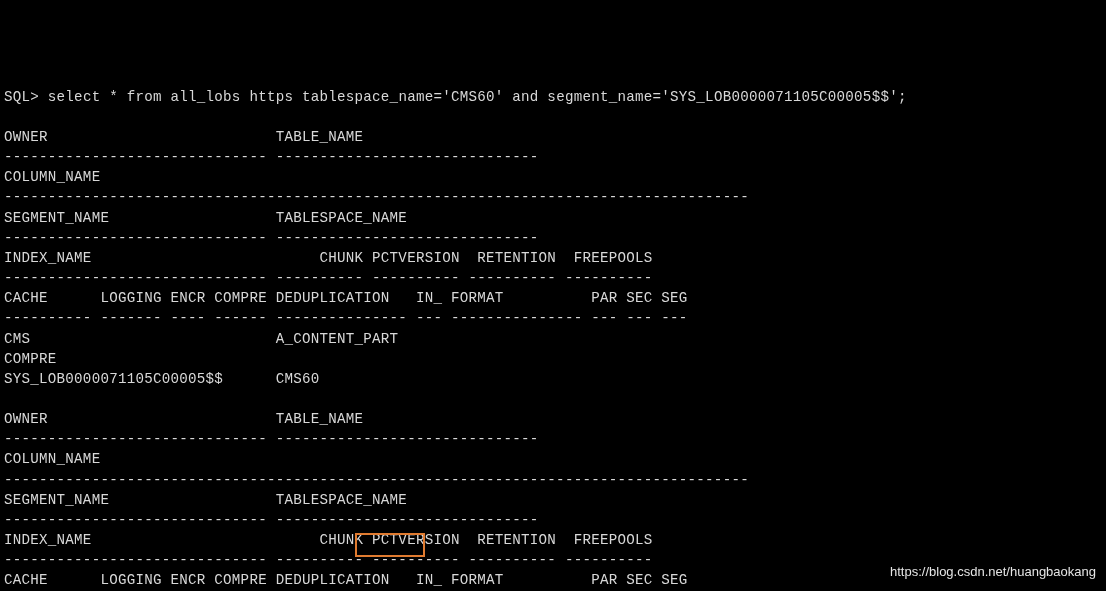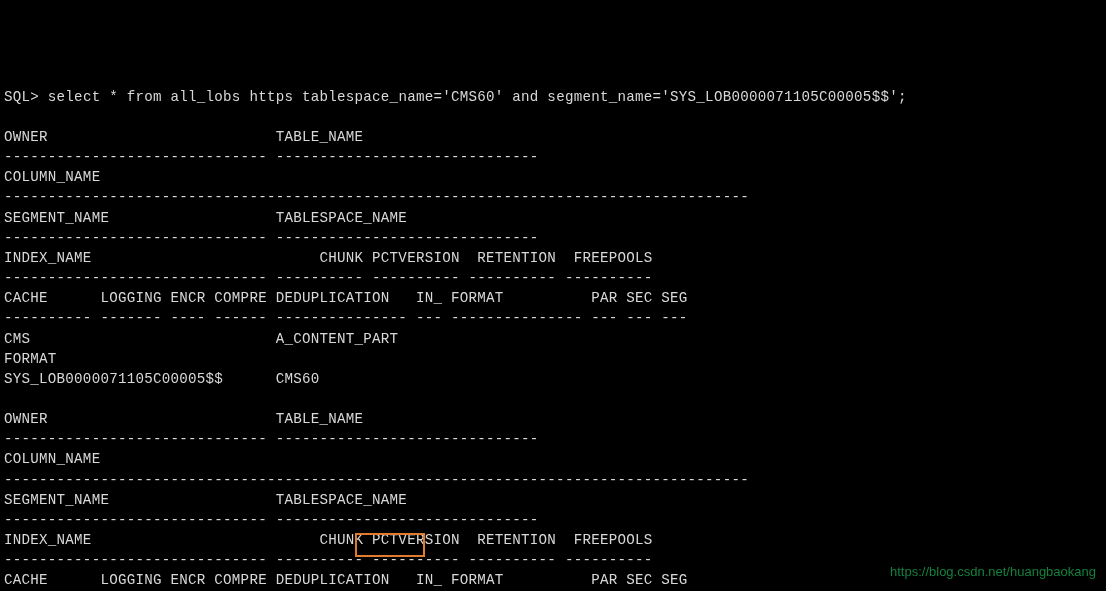--- a/index.html
+++ b/index.html
@@ -19,21 +19,21 @@
     }
     .highlight-box {
       position: absolute;
       border: 2px solid #e07b30;
       pointer-events: none;
     }
     .watermark {
       position: absolute;
       right: 10px;
       bottom: 10px;
-      color: #15803d;
+      color: #e5e5e5;
       font-family: Arial, sans-serif;
       font-size: 13px;
       letter-spacing: 0;
     }
   </style>
 </head>
 <body>
 
 
 
@@ -43,21 +43,21 @@
 <span>------------------------------ ------------------------------</span>
 <span>COLUMN_NAME</span>
 <span>-------------------------------------------------------------------------------------</span>
 <span>SEGMENT_NAME                   TABLESPACE_NAME</span>
 <span>------------------------------ ------------------------------</span>
 <span>INDEX_NAME                          CHUNK PCTVERSION  RETENTION  FREEPOOLS</span>
 <span>------------------------------ ---------- ---------- ---------- ----------</span>
 <span>CACHE      LOGGING ENCR COMPRE DEDUPLICATION   IN_ FORMAT          PAR SEC SEG</span>
 <span>---------- ------- ---- ------ --------------- --- --------------- --- --- ---</span>
 <span>CMS                            A_CONTENT_PART</span>
-<span>FORMAT</span>
+<span>COMPRE</span>
 <span>SYS_LOB0000071105C00005$$      CMS60</span>
 
 <span>OWNER                          TABLE_NAME</span>
 <span>------------------------------ ------------------------------</span>
 <span>COLUMN_NAME</span>
 <span>-------------------------------------------------------------------------------------</span>
 <span>SEGMENT_NAME                   TABLESPACE_NAME</span>
 <span>------------------------------ ------------------------------</span>
 <span>INDEX_NAME                          CHUNK PCTVERSION  RETENTION  FREEPOOLS</span>
 <span>------------------------------ ---------- ---------- ---------- ----------</span>

